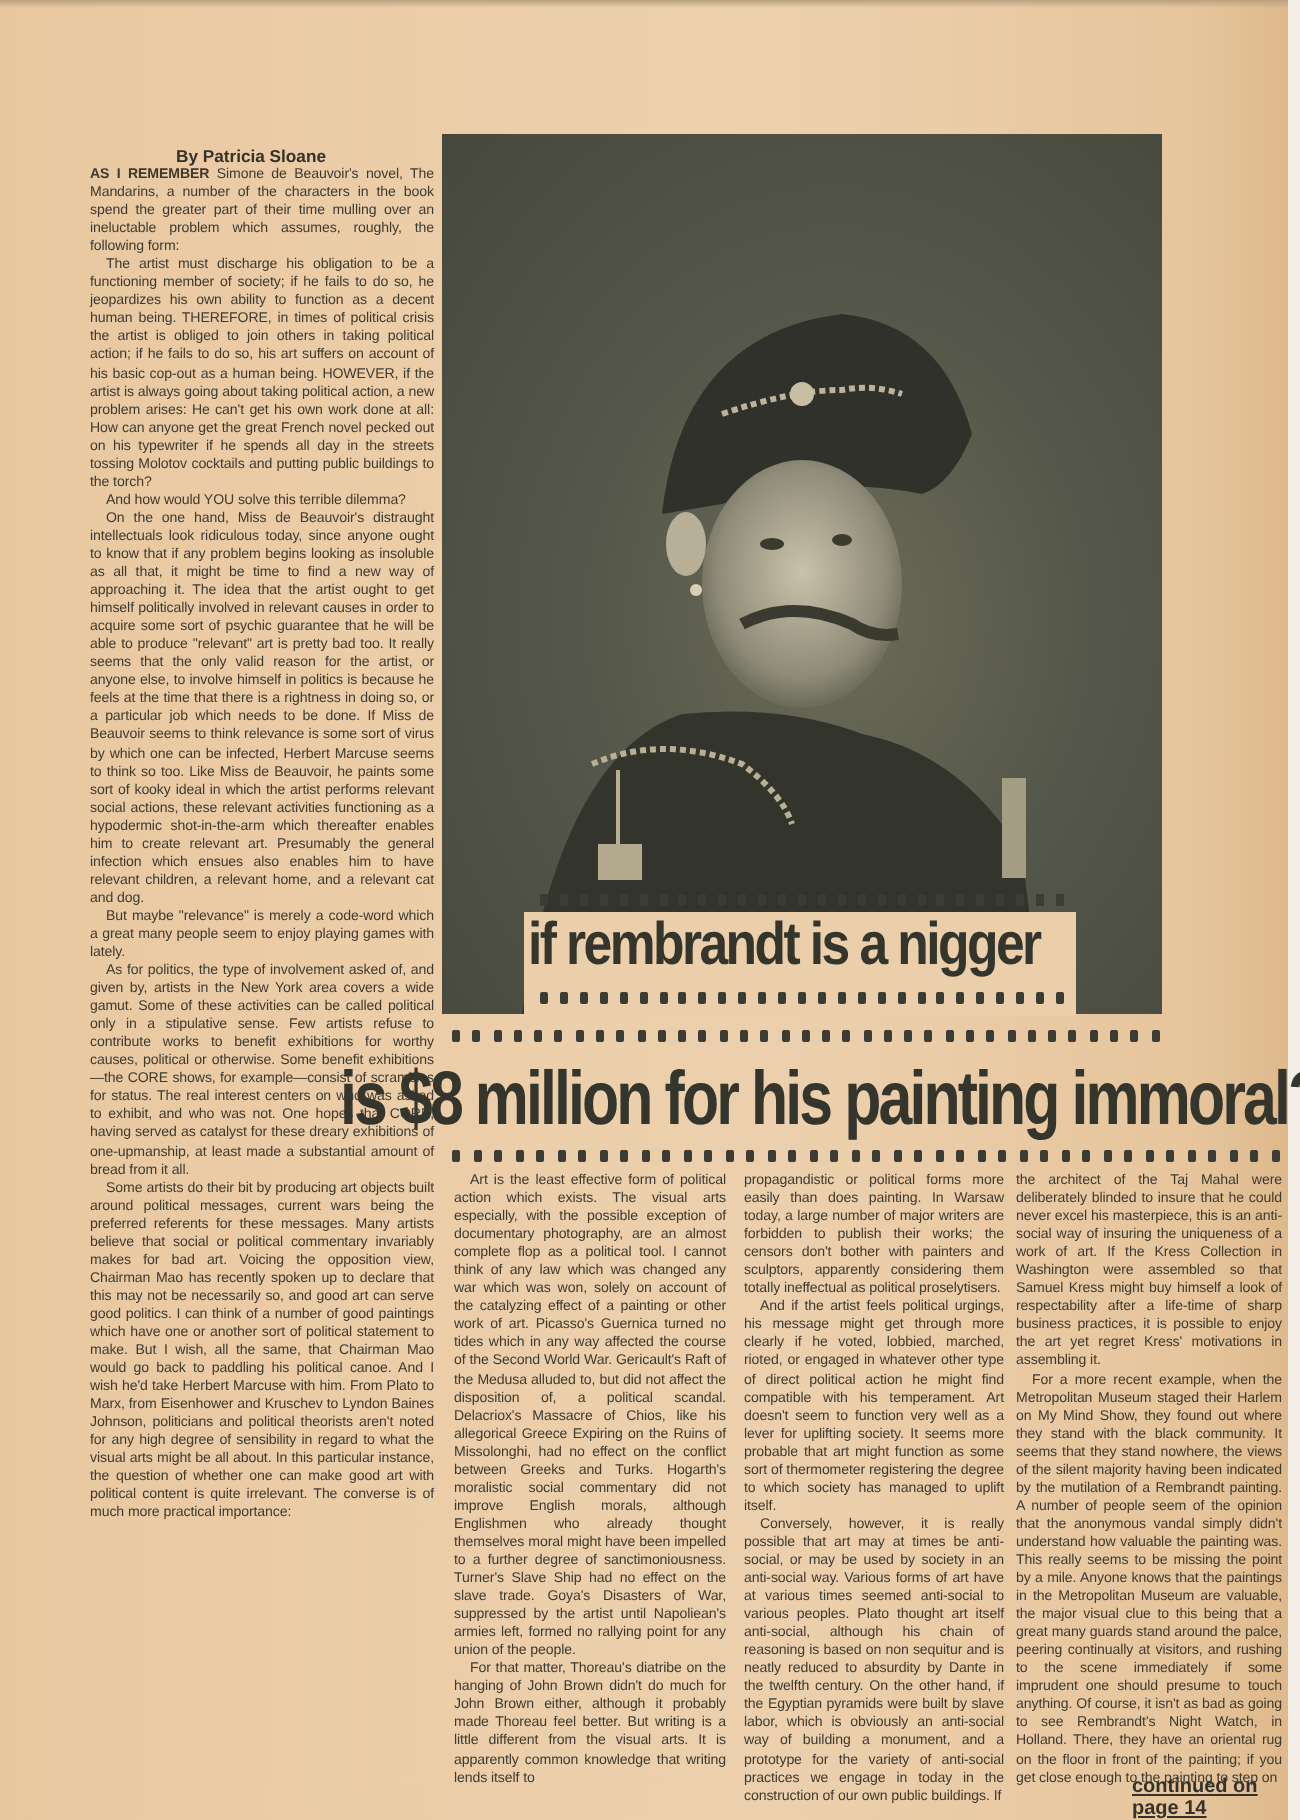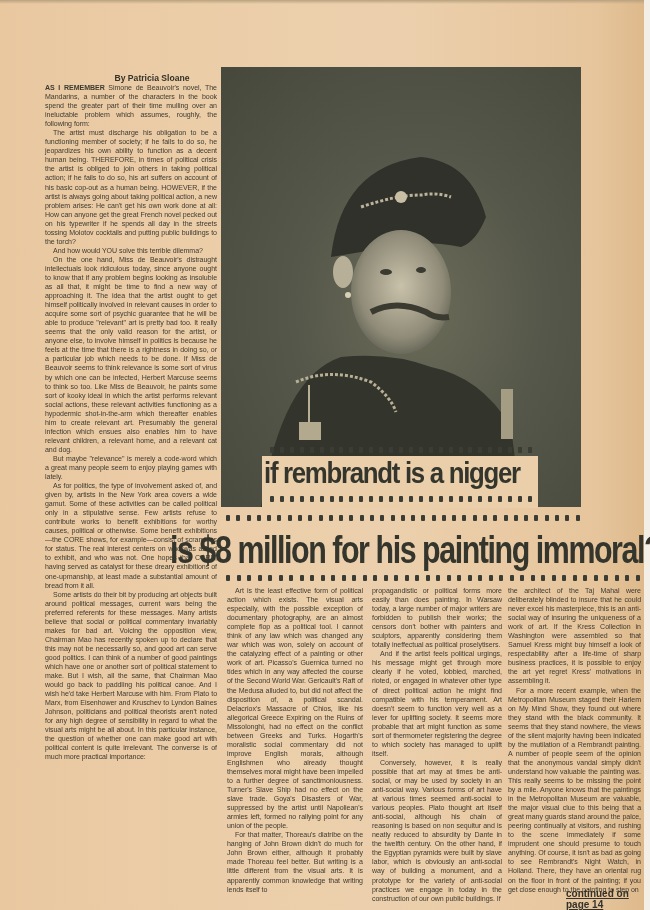--- a/index.html
+++ b/index.html
@@ -9,21 +9,21 @@
     font-family: "Liberation Sans", sans-serif;
     color:#3d3a30;
   }
   .page-edge { position:absolute; top:0; right:0; width:6px; height:910px; background:#f3efe6; }
   .page-topshadow { position:absolute; left:0; top:0; width:650px; height:4px; background:linear-gradient(#b9a27f, rgba(0,0,0,0)); }
 
   .col { position:absolute; font-size:7.05px; line-height:9.05px; text-align:justify; letter-spacing:-0.05px; }
   .col p { margin:0; text-indent:8px; }
   .col p.noindent { text-indent:0; }
 
-  .byline { position:absolute; left:88px; top:73px; width:128px; text-align:center; font-weight:bold; font-size:8.6px; color:#34322a; }
+  .byline { position:absolute; left:88px; top:73px; width:128px; text-align:left; font-weight:bold; font-size:8.6px; color:#34322a; }
 
   .portrait {
     position:absolute; left:221px; top:67px; width:360px; height:440px;
     background: radial-gradient(ellipse at 55% 55%, #6b6b58 0%, #55574a 45%, #46483c 100%);
     overflow:hidden;
   }
   .portrait svg { position:absolute; left:0; top:0; }
 
   .headline1-box {
     position:absolute; left:262px; top:445px; width:276px; height:64px;

